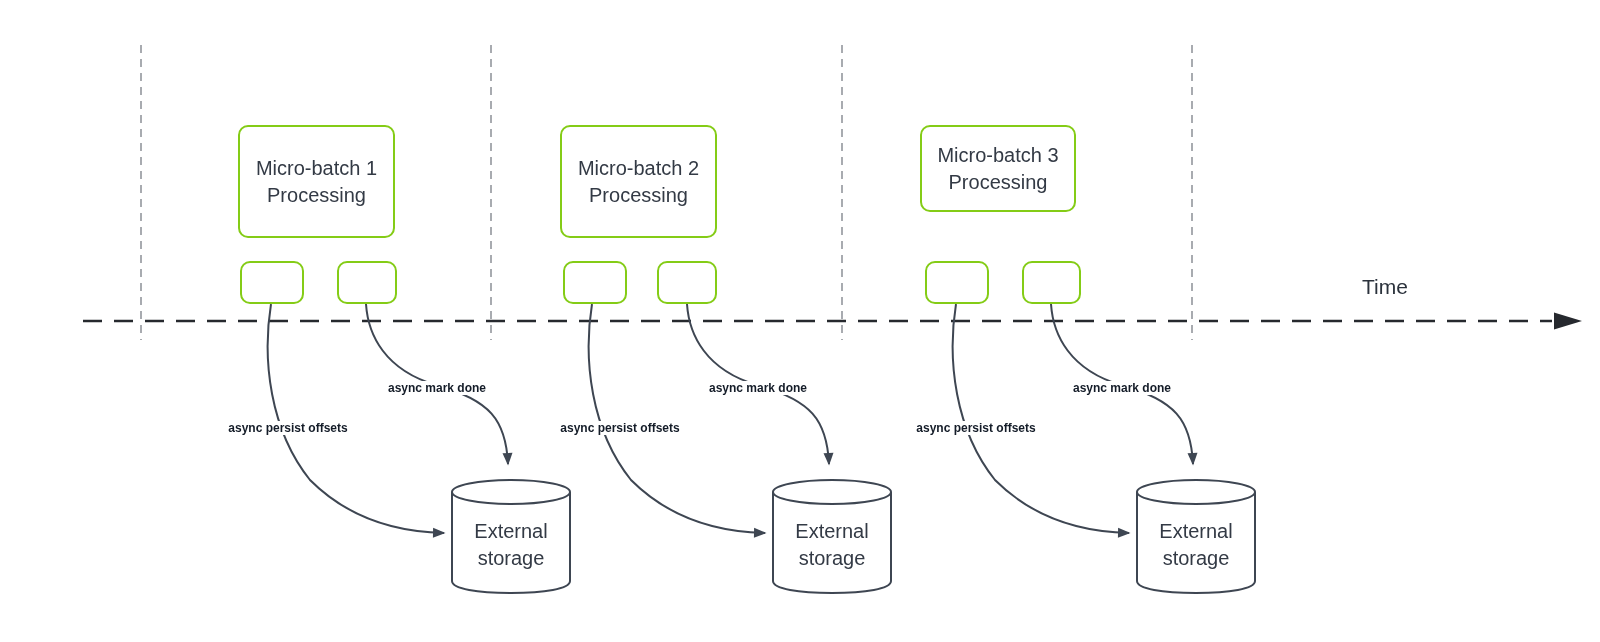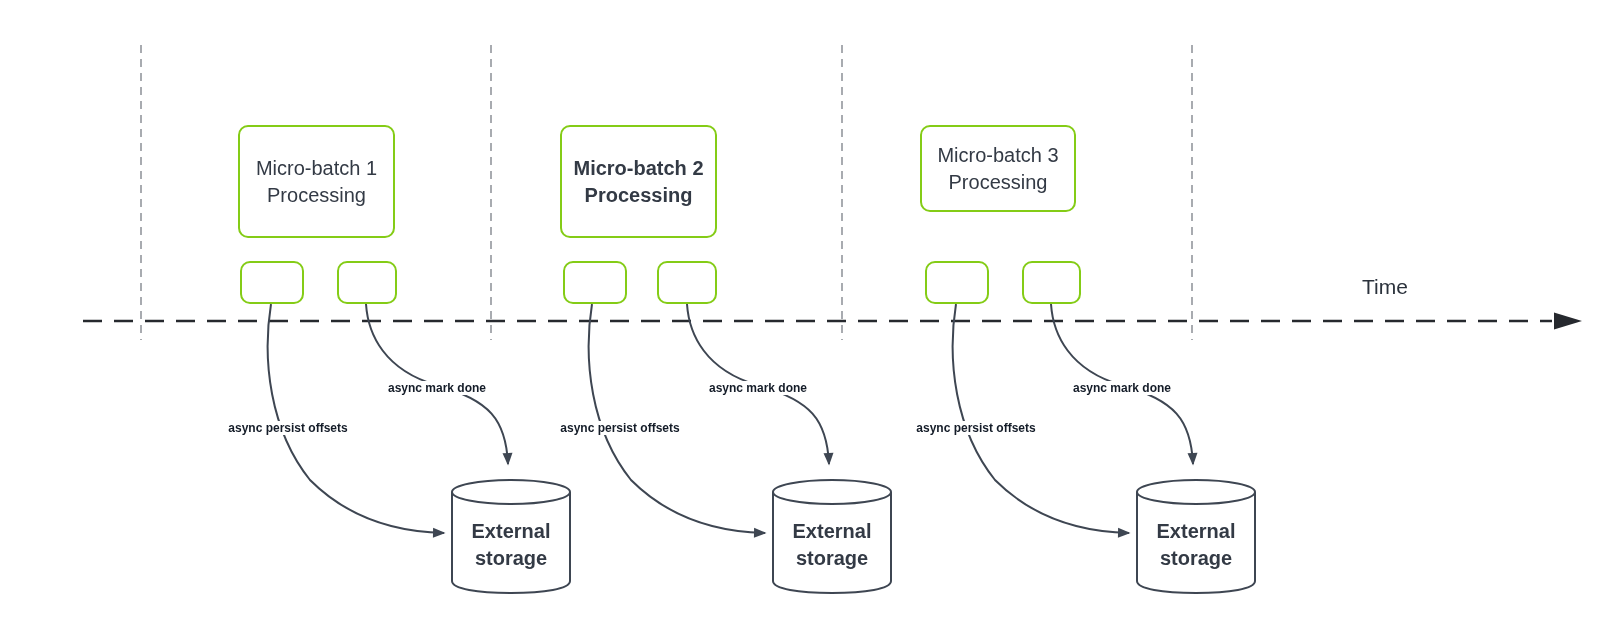--- a/index.html
+++ b/index.html
@@ -37,21 +37,20 @@
     white-space:nowrap;
   }
   .storage-label{
     position:absolute;
     transform:translate(-50%,-50%);
     color:#333a45;
     font-size:20px;
     line-height:27px;
     text-align:center;
     white-space:pre-line;
-    font-weight:bold;
   }
   .time-label{
     position:absolute;
     transform:translate(-50%,-50%);
     color:#2b323c;
     font-size:21px;
   }
 </style>
 </head>
 <body>
@@ -93,21 +92,21 @@
     <div class="node-label">Micro-batch 1
 Processing</div>
   </div>
   <div class="node" style="left:240px;top:261px;width:64px;height:43px;"></div>
   <div class="node" style="left:337px;top:261px;width:60px;height:43px;"></div>
   <div class="edge-label" style="left:288px;top:428px;">async persist offsets</div>
   <div class="edge-label" style="left:437px;top:388px;">async mark done</div>
   <div class="storage-label" style="left:511px;top:545px;">External
 storage</div>
 
-  <div class="node" style="left:560px;top:125px;width:157px;height:113px;font-weight:bold;">
+  <div class="node" style="left:560px;top:125px;width:157px;height:113px;">
     <div class="node-label">Micro-batch 2
 Processing</div>
   </div>
   <div class="node" style="left:563px;top:261px;width:64px;height:43px;"></div>
   <div class="node" style="left:657px;top:261px;width:60px;height:43px;"></div>
   <div class="edge-label" style="left:620px;top:428px;">async persist offsets</div>
   <div class="edge-label" style="left:758px;top:388px;">async mark done</div>
   <div class="storage-label" style="left:832px;top:545px;">External
 storage</div>
 

